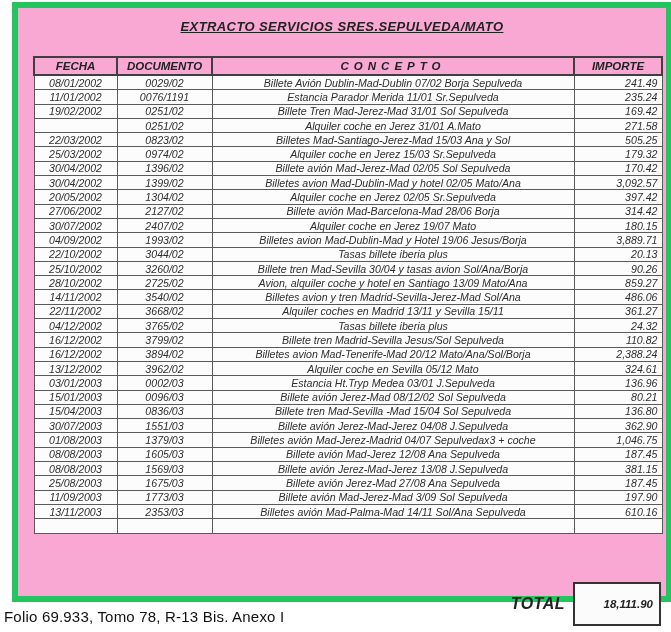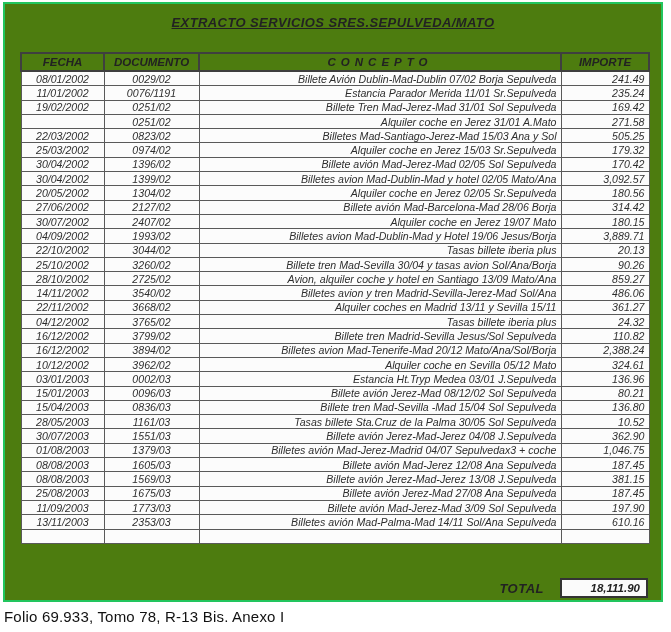--- a/index.html
+++ b/index.html
@@ -5,25 +5,25 @@
   html, body {
     margin: 0; padding: 0;
     width: 671px; height: 632px;
     background: #ffffff;
     font-family: "Liberation Sans", sans-serif;
     position: relative;
     overflow: hidden;
   }
   .scan-frame {
     position: absolute;
-    left: 3px; top: 2px;
+    left: 12px; top: 2px;
     width: 660px; height: 600px;
     box-sizing: border-box;
-    border: 2px solid #22c55e;
-    background: #4d7c0f;
+    border: 6px solid #22c55e;
+    background: #f9a8d4;
   }
   .doc-title {
     text-align: center;
     margin-top: 11px;
     font-size: 13px;
     font-weight: bold;
     font-style: italic;
     text-decoration: underline;
     letter-spacing: 0.4px;
     color: #222222;
@@ -60,49 +60,49 @@
     color: #2e2e2e;
     padding: 0 4px;
     height: 13.3px;
     line-height: 12px;
     white-space: nowrap;
     overflow: hidden;
     background: #fcfcfc;
   }
   table.services td.cell-fecha     { text-align: center; }
   table.services td.cell-documento { text-align: center; }
-  table.services td.cell-concepto  { text-align: right; }
+  table.services td.cell-concepto  { text-align: center; }
   table.services td.cell-importe   { text-align: right; padding-left: 15px; }
   .total-line {
     position: absolute;
     left: 15px; top: 574px;
     width: 628px;
     display: flex;
     justify-content: flex-end;
     align-items: center;
   }
   .total-label {
     font-weight: bold;
     font-style: italic;
-    font-size: 13px;
+    font-size: 16px;
     color: #222222;
-    margin-right: 16px;
+    margin-right: 8px;
     letter-spacing: 0.5px;
   }
   .total-box {
     width: 88px;
     box-sizing: border-box;
     border: 2px solid #333333;
     background: #fbfbfb;
     font-weight: bold;
     font-style: italic;
     font-size: 11.5px;
     color: #222222;
     text-align: right;
-    padding: 2px 6px;
+    padding: 14px 6px;
   }
   .page-footer {
     position: absolute;
     left: 4px; top: 608px;
     font-weight: normal;
     font-size: 15px;
     color: #111111;
     letter-spacing: 0.2px;
   }
 </style>
@@ -173,21 +173,21 @@
         <tr>
           <td class="cell-fecha">30/04/2002</td>
           <td class="cell-documento">1399/02</td>
           <td class="cell-concepto">Billetes avion Mad-Dublin-Mad y hotel 02/05 Mato/Ana</td>
           <td class="cell-importe">3,092.57</td>
         </tr>
         <tr>
           <td class="cell-fecha">20/05/2002</td>
           <td class="cell-documento">1304/02</td>
           <td class="cell-concepto">Alquiler coche en Jerez 02/05 Sr.Sepulveda</td>
-          <td class="cell-importe">180.56</td>
+          <td class="cell-importe">397.42</td>
         </tr>
         <tr>
           <td class="cell-fecha">27/06/2002</td>
           <td class="cell-documento">2127/02</td>
           <td class="cell-concepto">Billete avión Mad-Barcelona-Mad 28/06 Borja</td>
           <td class="cell-importe">314.42</td>
         </tr>
         <tr>
           <td class="cell-fecha">30/07/2002</td>
           <td class="cell-documento">2407/02</td>
@@ -242,21 +242,21 @@
           <td class="cell-concepto">Billete tren Madrid-Sevilla Jesus/Sol Sepulveda</td>
           <td class="cell-importe">110.82</td>
         </tr>
         <tr>
           <td class="cell-fecha">16/12/2002</td>
           <td class="cell-documento">3894/02</td>
           <td class="cell-concepto">Billetes avion Mad-Tenerife-Mad 20/12 Mato/Ana/Sol/Borja</td>
           <td class="cell-importe">2,388.24</td>
         </tr>
         <tr>
-          <td class="cell-fecha">10/12/2002</td>
+          <td class="cell-fecha">13/12/2002</td>
           <td class="cell-documento">3962/02</td>
           <td class="cell-concepto">Alquiler coche en Sevilla 05/12 Mato</td>
           <td class="cell-importe">324.61</td>
         </tr>
         <tr>
           <td class="cell-fecha">03/01/2003</td>
           <td class="cell-documento">0002/03</td>
           <td class="cell-concepto">Estancia Ht.Tryp Medea 03/01 J.Sepulveda</td>
           <td class="cell-importe">136.96</td>
         </tr>
@@ -264,26 +264,20 @@
           <td class="cell-fecha">15/01/2003</td>
           <td class="cell-documento">0096/03</td>
           <td class="cell-concepto">Billete avión Jerez-Mad 08/12/02 Sol Sepulveda</td>
           <td class="cell-importe">80.21</td>
         </tr>
         <tr>
           <td class="cell-fecha">15/04/2003</td>
           <td class="cell-documento">0836/03</td>
           <td class="cell-concepto">Billete tren Mad-Sevilla -Mad 15/04 Sol Sepulveda</td>
           <td class="cell-importe">136.80</td>
-        </tr>
-        <tr>
-          <td class="cell-fecha">28/05/2003</td>
-          <td class="cell-documento">1161/03</td>
-          <td class="cell-concepto">Tasas billete Sta.Cruz de la Palma 30/05 Sol Sepulveda</td>
-          <td class="cell-importe">10.52</td>
         </tr>
         <tr>
           <td class="cell-fecha">30/07/2003</td>
           <td class="cell-documento">1551/03</td>
           <td class="cell-concepto">Billete avión Jerez-Mad-Jerez 04/08 J.Sepulveda</td>
           <td class="cell-importe">362.90</td>
         </tr>
         <tr>
           <td class="cell-fecha">01/08/2003</td>
           <td class="cell-documento">1379/03</td>

